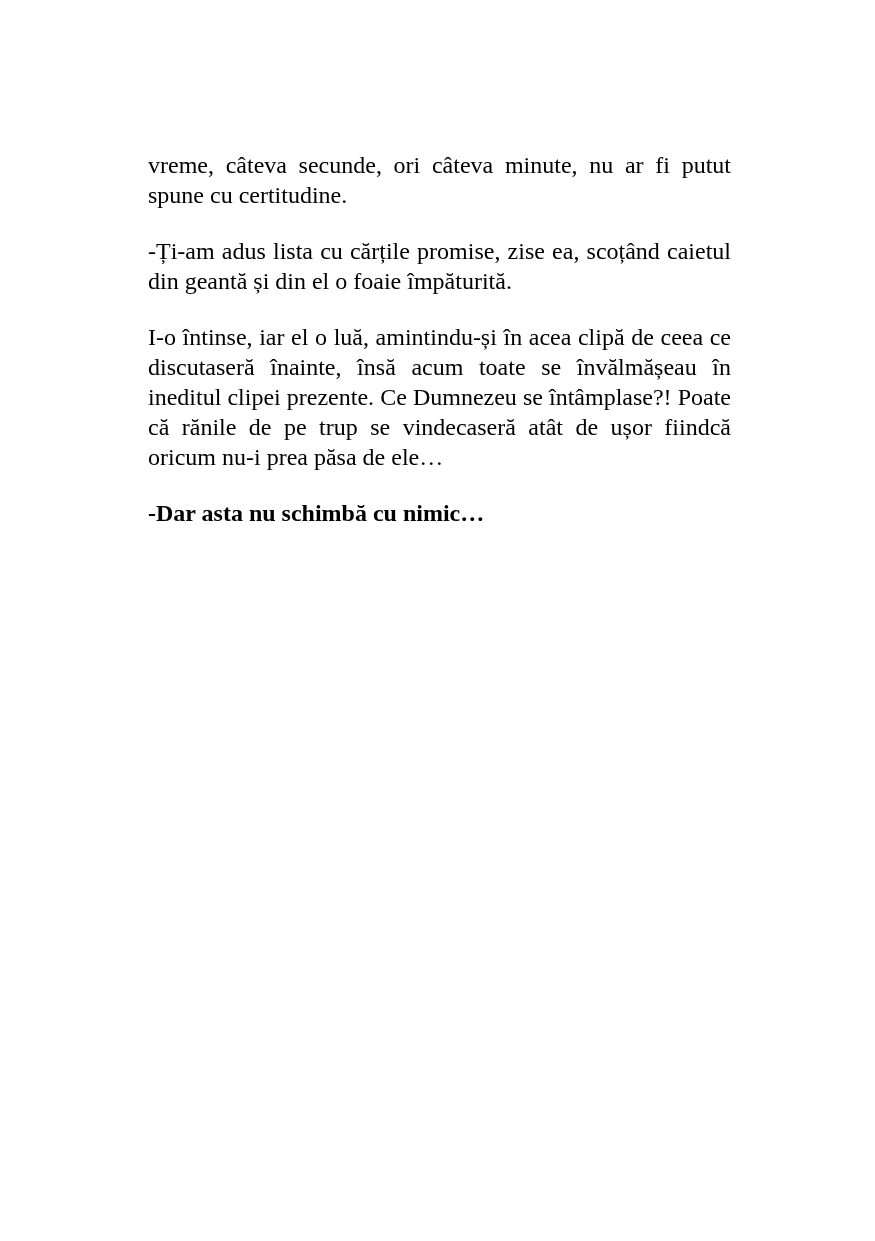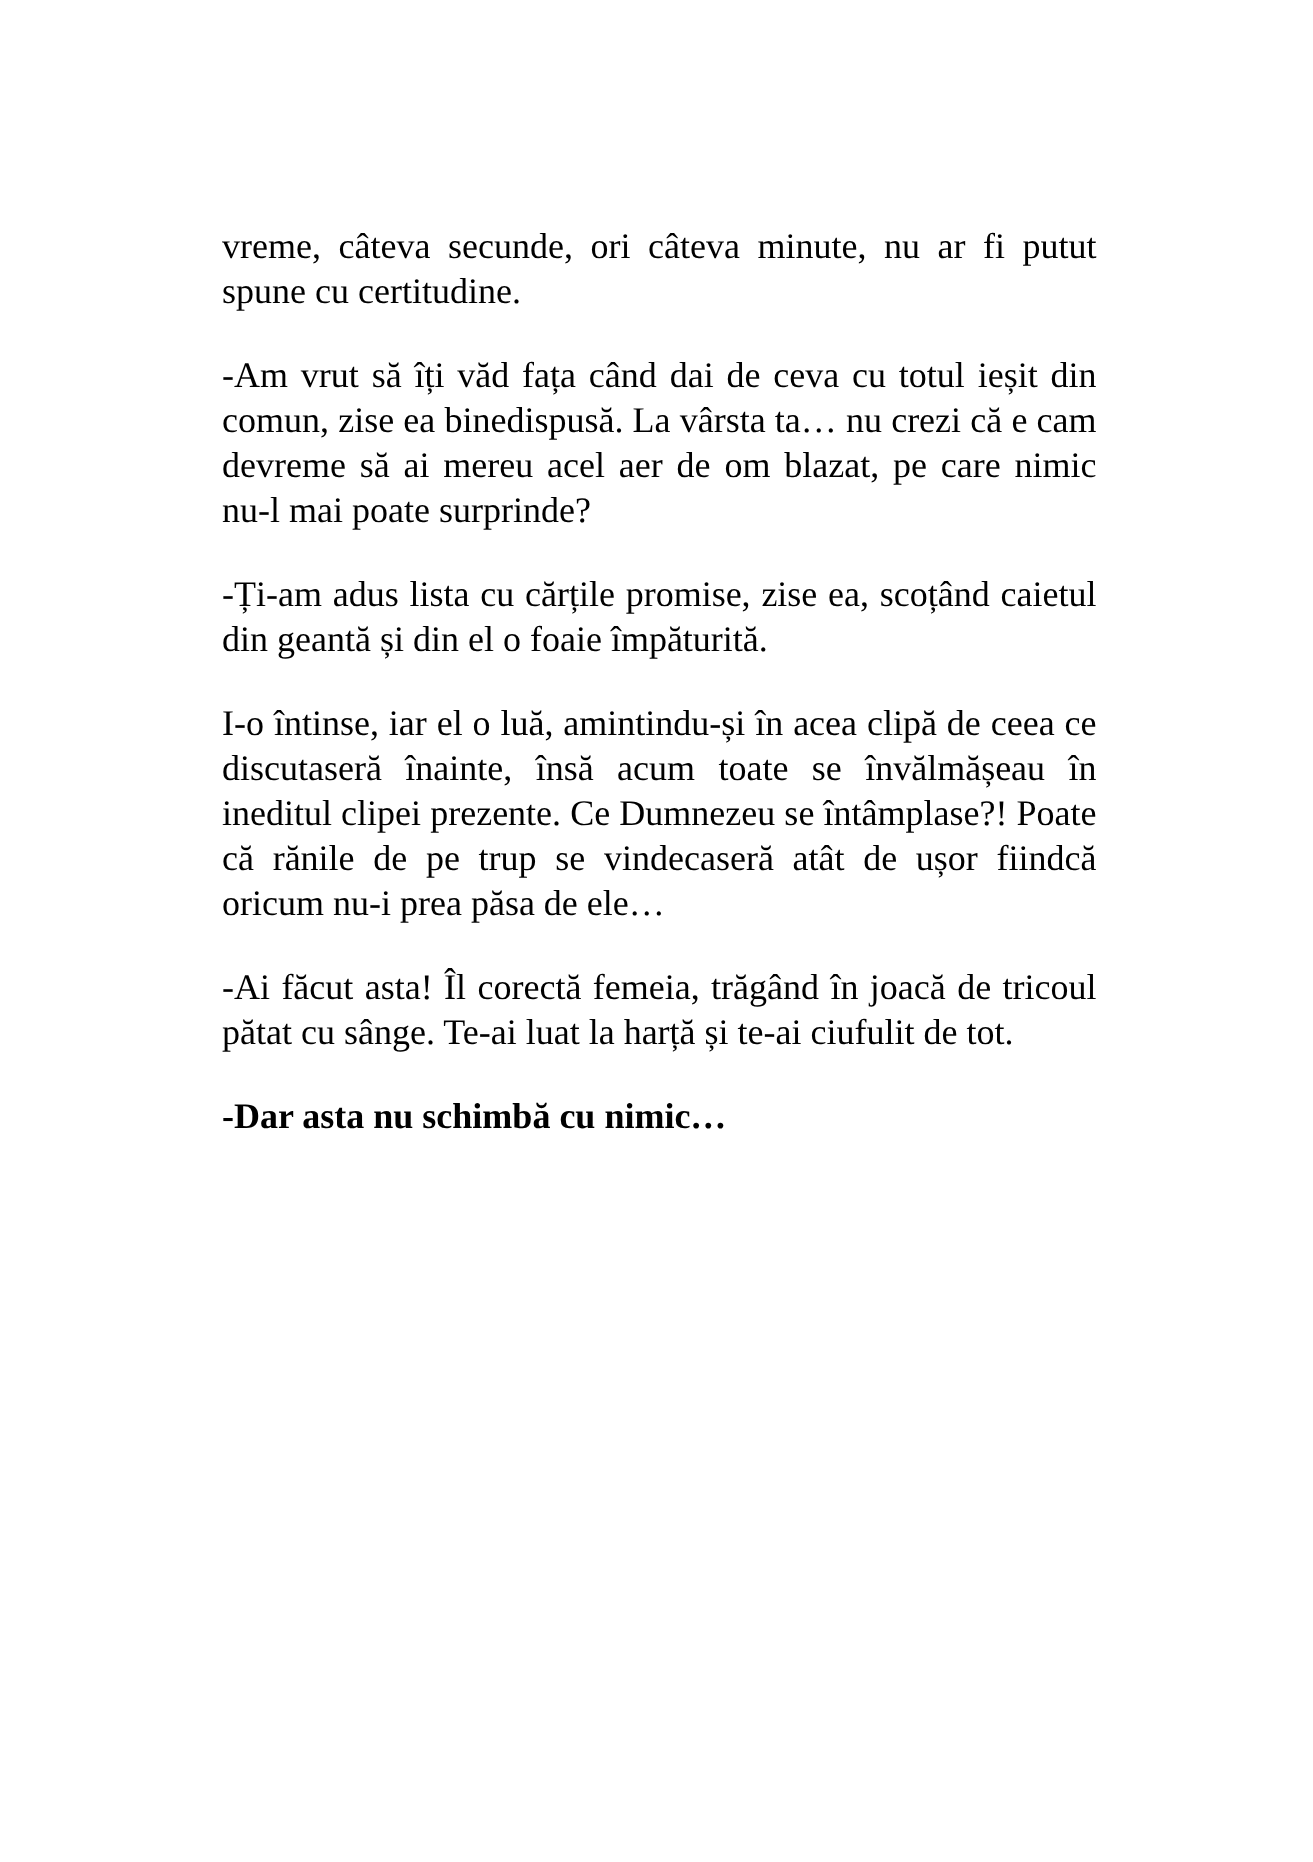--- a/index.html
+++ b/index.html
@@ -34,19 +34,17 @@
       margin-bottom: 0;
       font-weight: bold;
     }
   </style>
 </head>
 <body>
 
 <div class="page">
   <div class="text-block">
       <p>vreme, câteva secunde, ori câteva minute, nu ar fi putut spune cu certitudine.</p>
-      <p>-Am vrut să îți văd fața când dai de ceva cu totul ieșit din comun, zise ea binedispusă. La vârsta ta… nu crezi că e cam devreme să ai mereu acel aer de om blazat, pe care nimic nu-l mai poate surprinde?</p>
       <p>-Ți-am adus lista cu cărțile promise, zise ea, scoțând caietul din geantă și din el o foaie împăturită.</p>
       <p>I-o întinse, iar el o luă, amintindu-și în acea clipă de ceea ce discutaseră înainte, însă acum toate se învălmășeau în ineditul clipei prezente. Ce Dumnezeu se întâmplase?! Poate că rănile de pe trup se vindecaseră atât de ușor fiindcă oricum nu-i prea păsa de ele…</p>
-      <p>-Ai făcut asta! Îl corectă femeia, trăgând în joacă de tricoul pătat cu sânge. Te-ai luat la harță și te-ai ciufulit de tot.</p>
       <p>-Dar asta nu schimbă cu nimic…</p>
     </div>
 </div>
 
 </body></html>

